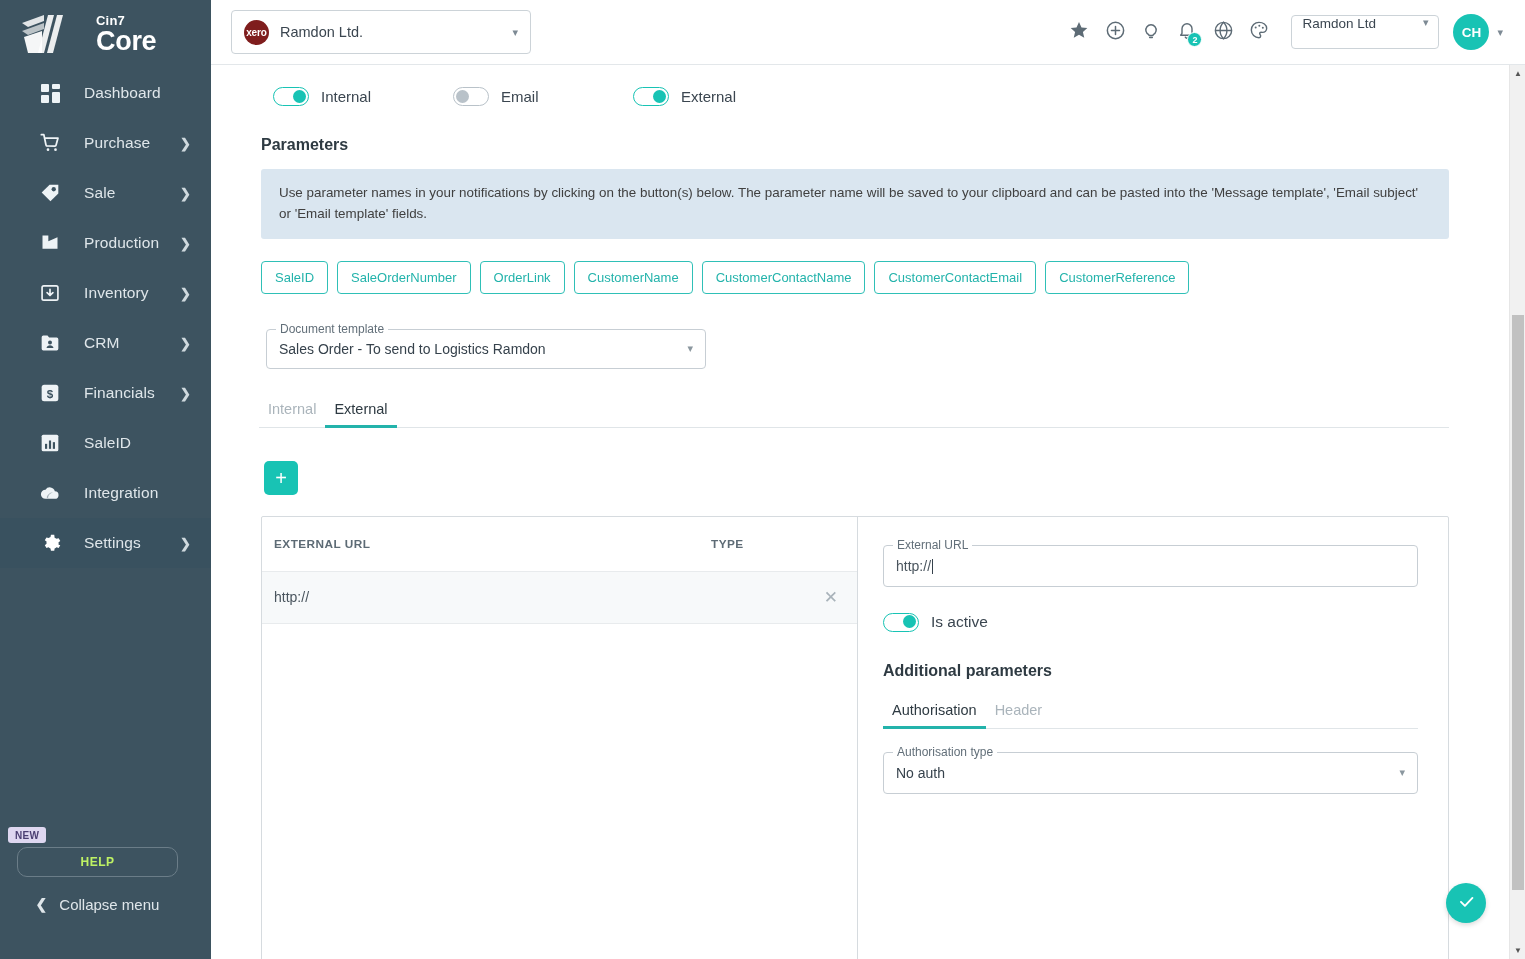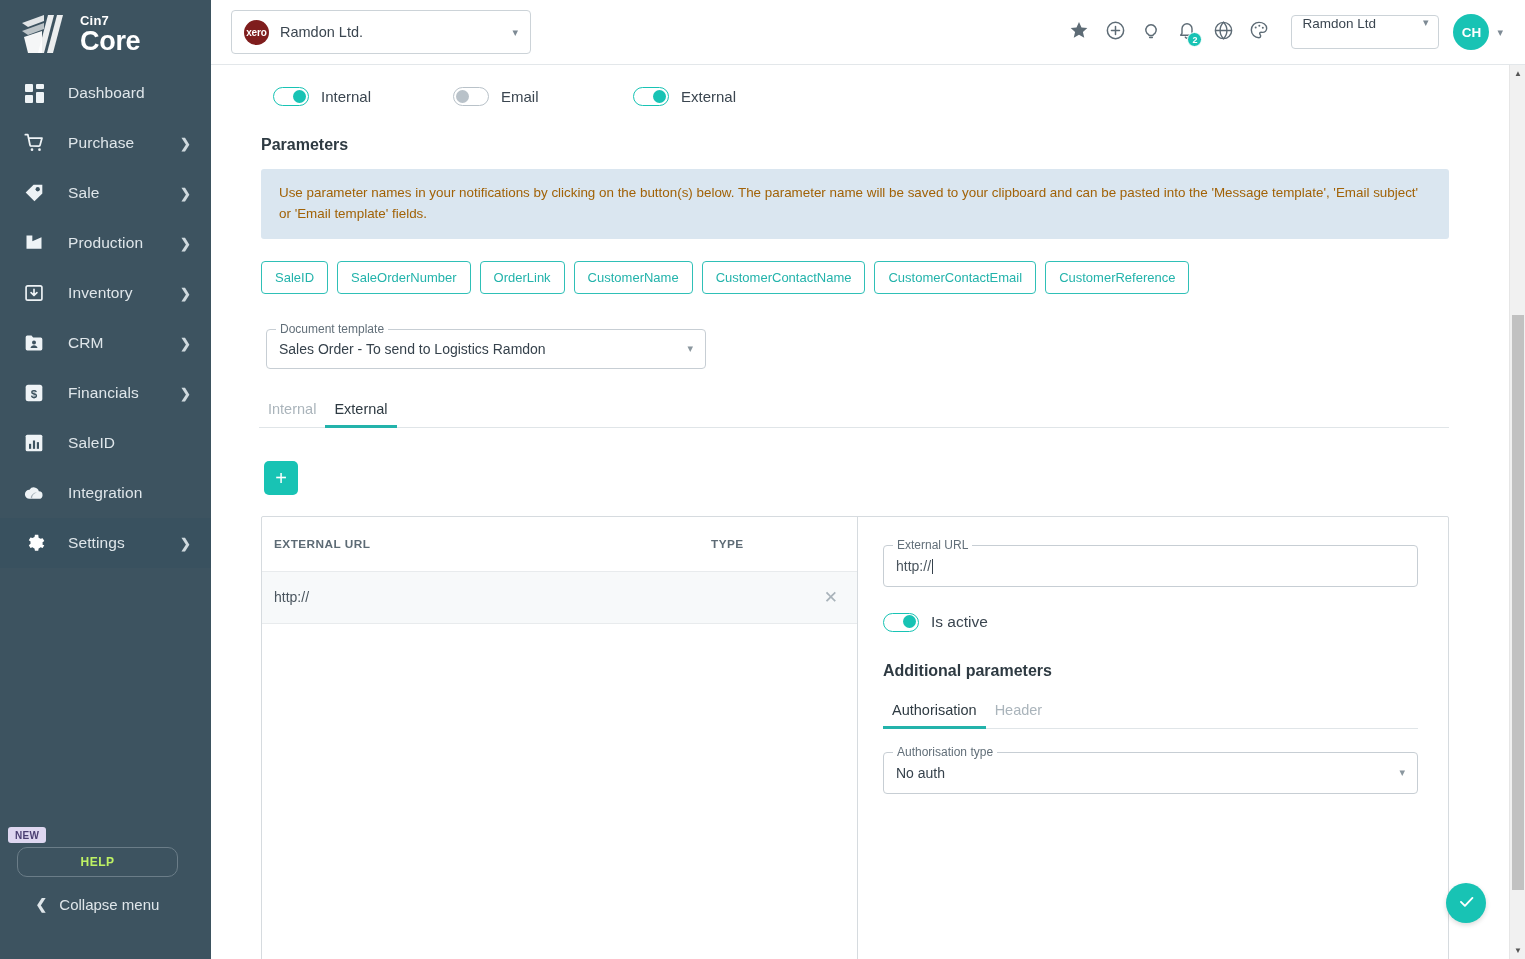--- a/index.html
+++ b/index.html
@@ -16,36 +16,36 @@
     width: 211px; height: 959px;
     background: #3d5360;
     color: #e6ecef;
     flex: 0 0 211px;
     position: relative;
   }
   .logo-wrap {
     height: 68px;
     display: flex; align-items: center;
     padding-left: 18px;
-    gap: 10px;
+    gap: 26px;
   }
   .logo-mark { width: 52px; height: 46px; }
   .logo-text { line-height: 1; }
   .logo-cin7 {
     font-size: 13px; font-weight: bold; color: #ffffff;
     letter-spacing: .2px; display: block;
   }
   .logo-core {
     font-size: 27px; font-weight: bold; color: #ffffff;
     letter-spacing: -.3px; display: block; margin-top: 1px;
   }
   .nav-item {
     height: 50px;
     display: flex; align-items: center;
-    padding-left: 20px;
+    padding-left: 36px;
     cursor: pointer;
     position: relative;
   }
   .nav-item .nav-ico {
     width: 28px; height: 28px;
     display: flex; align-items: center; justify-content: center;
     flex: 0 0 28px;
   }
   .nav-item .nav-label {
     font-size: 15.5px; color: #dfe6ea;
@@ -174,21 +174,21 @@
 
   .section-title {
     font-size: 16px; font-weight: bold; color: #2e3a42;
     padding: 30px 0 0 10px;
   }
   .info-box {
     margin: 15px 0 0 10px;
     background: #dae6f0; 
     border-radius: 3px;
     padding: 14px 18px;
-    font-size: 13.4px; line-height: 1.55; color: #a16207;
+    font-size: 13.4px; line-height: 1.55; color: #404040;
   }
   .chip-row {
     display: flex; gap: 9px; padding: 22px 0 0 10px; flex-wrap: wrap;
   }
   .chip {
     border: 1px solid #2fc0b7; border-radius: 4px;
     color: #23b3ab; background: #fff;
     font-size: 13px; padding: 8px 13px;
     cursor: pointer; white-space: nowrap;
   }

